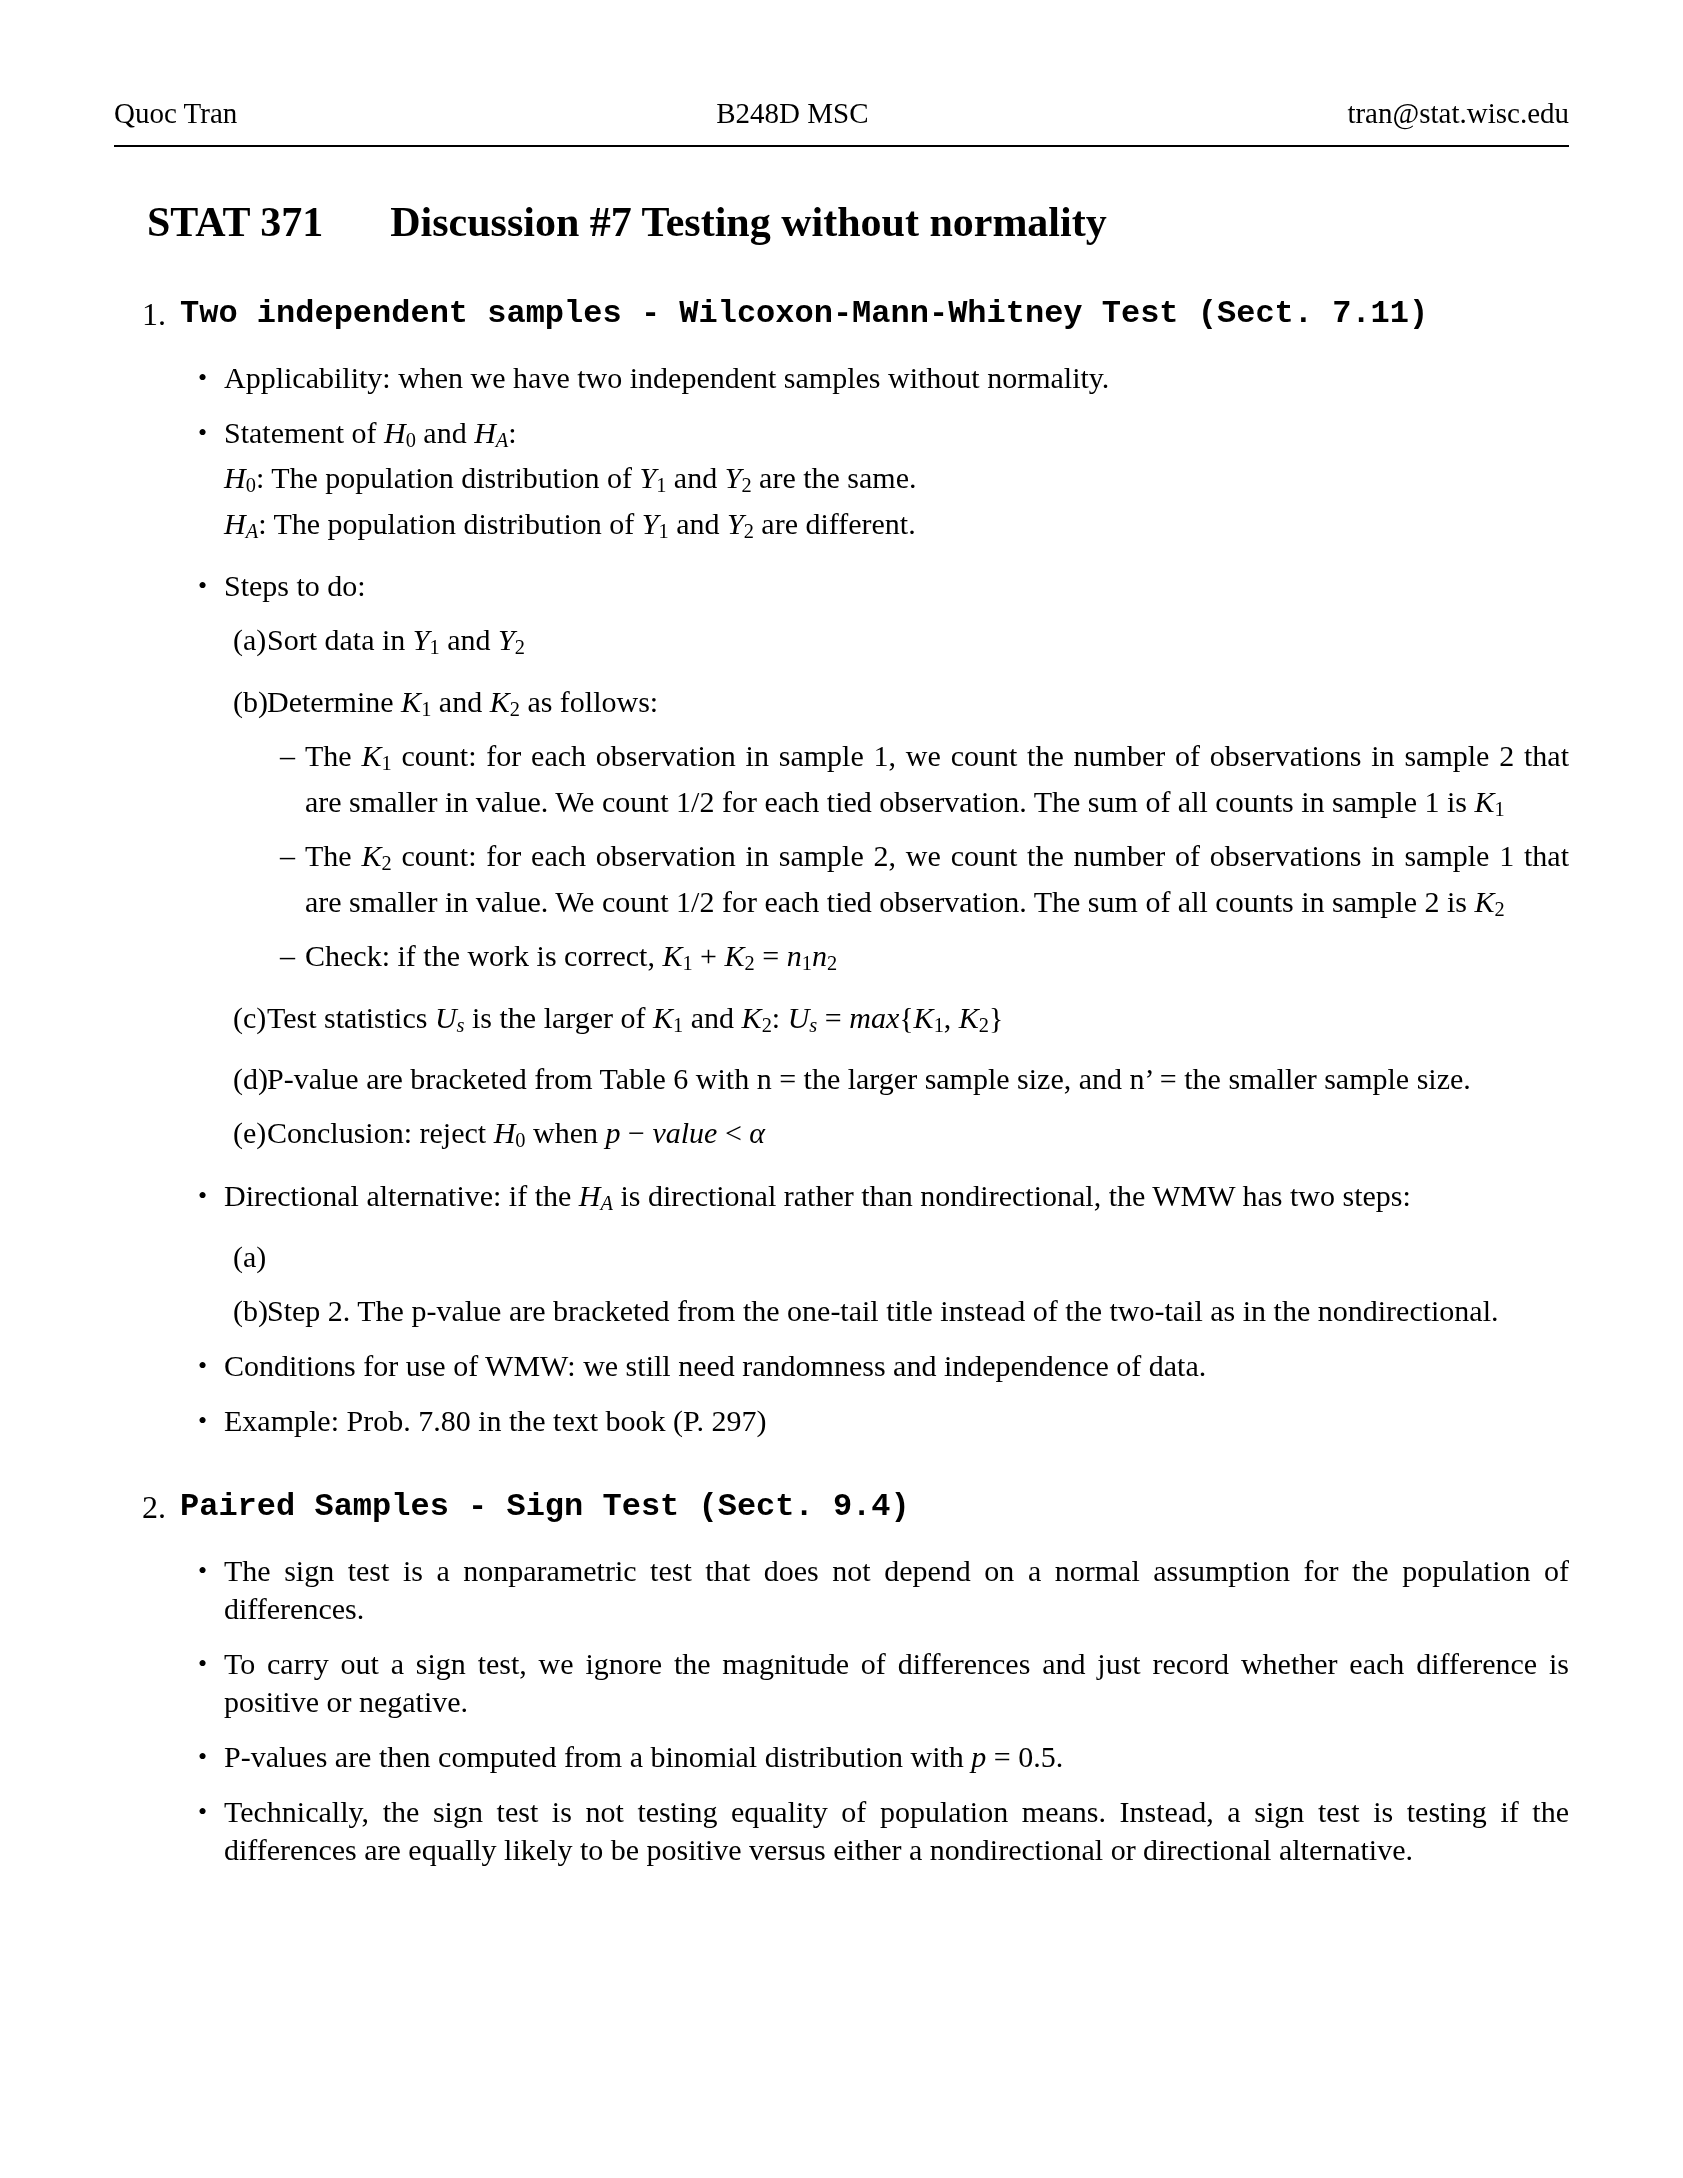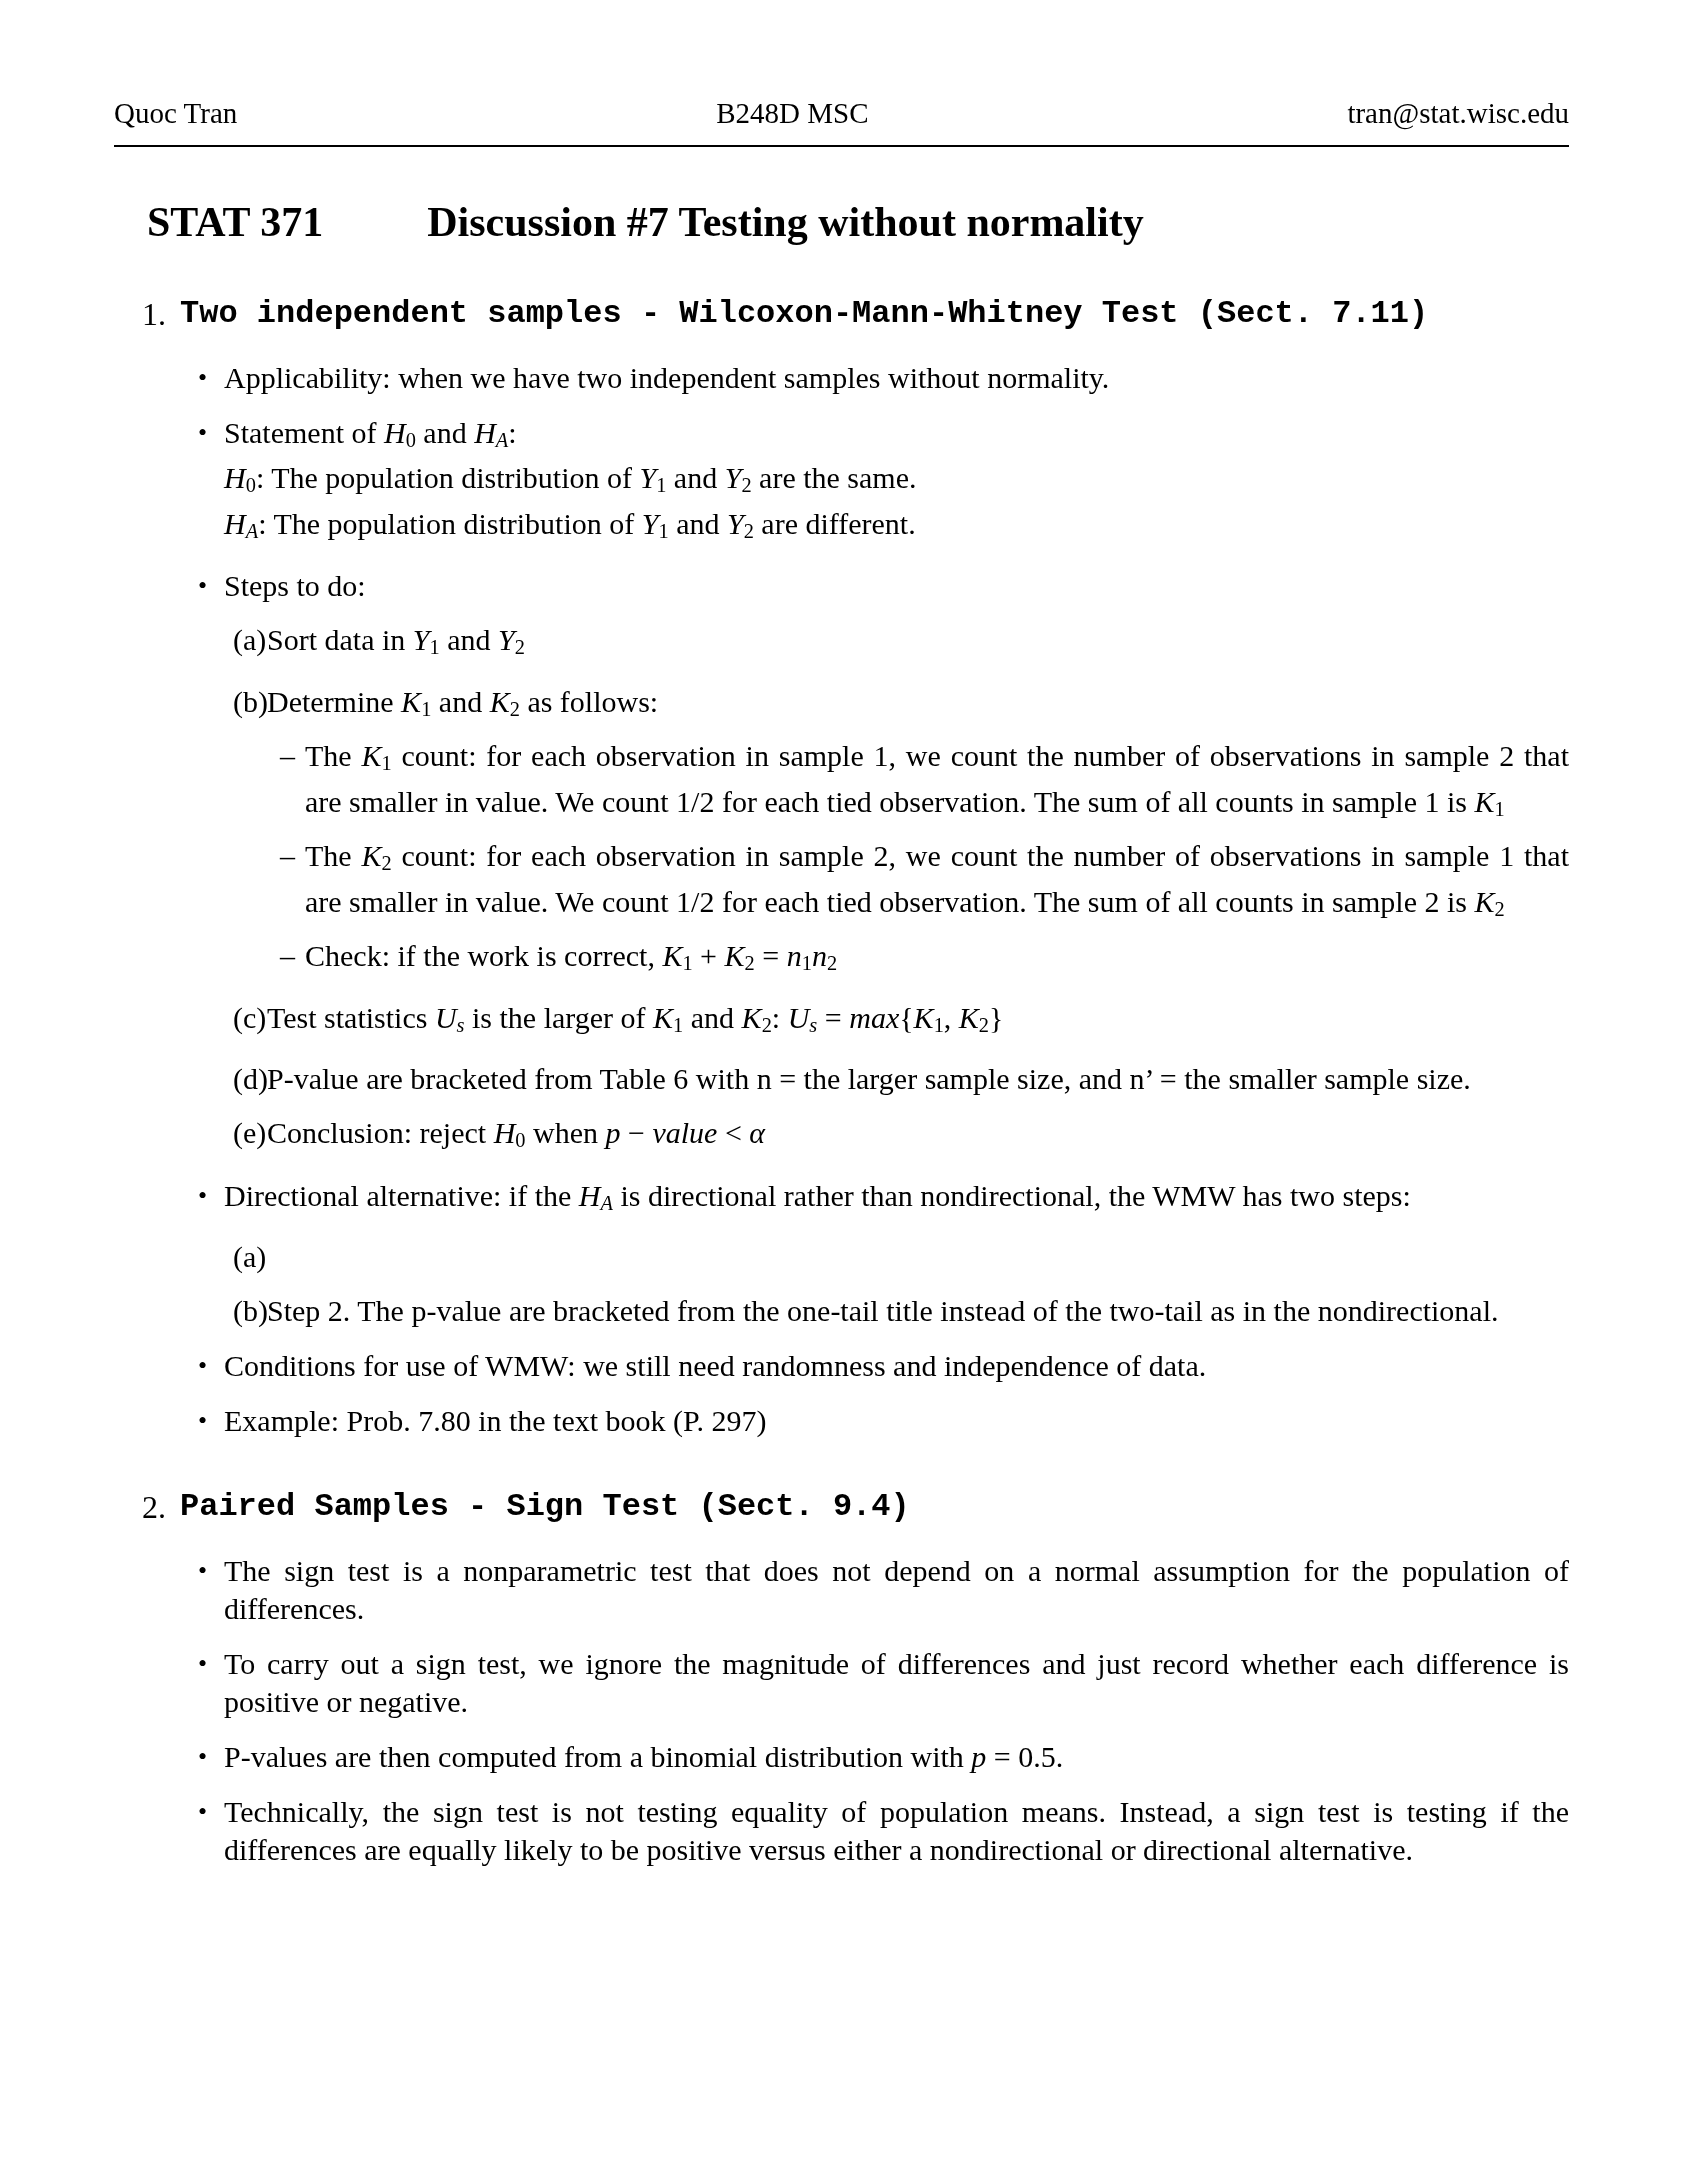--- a/index.html
+++ b/index.html
@@ -16,21 +16,21 @@
     padding:0 114px;
     overflow:hidden;
   }
   .header {
     display:flex; justify-content:space-between; align-items:baseline;
     padding-top:94px; padding-bottom:13px;
     border-bottom:2px solid #000;
     font-size:29px;
   }
   .title {
-    display:flex; gap:104px;
+    display:flex; gap:67px;
     margin:50px 0 0 33px;
     font-size:42px; line-height:50px;
     font-weight:bold;
   }
   .section { margin-top:46px; }
   .sec-head { display:flex; gap:14px; padding-left:28px; font-size:32px; line-height:42px; }
   .sec-title { font-weight:bold;font-family:Liberation Mono, monospace; }
   .sec-body { margin-top:24px; }
   .bitem { display:flex; padding-left:84px; margin-top:17px; }
   .bullet { flex:none; width:26px; font-size:26px; }

